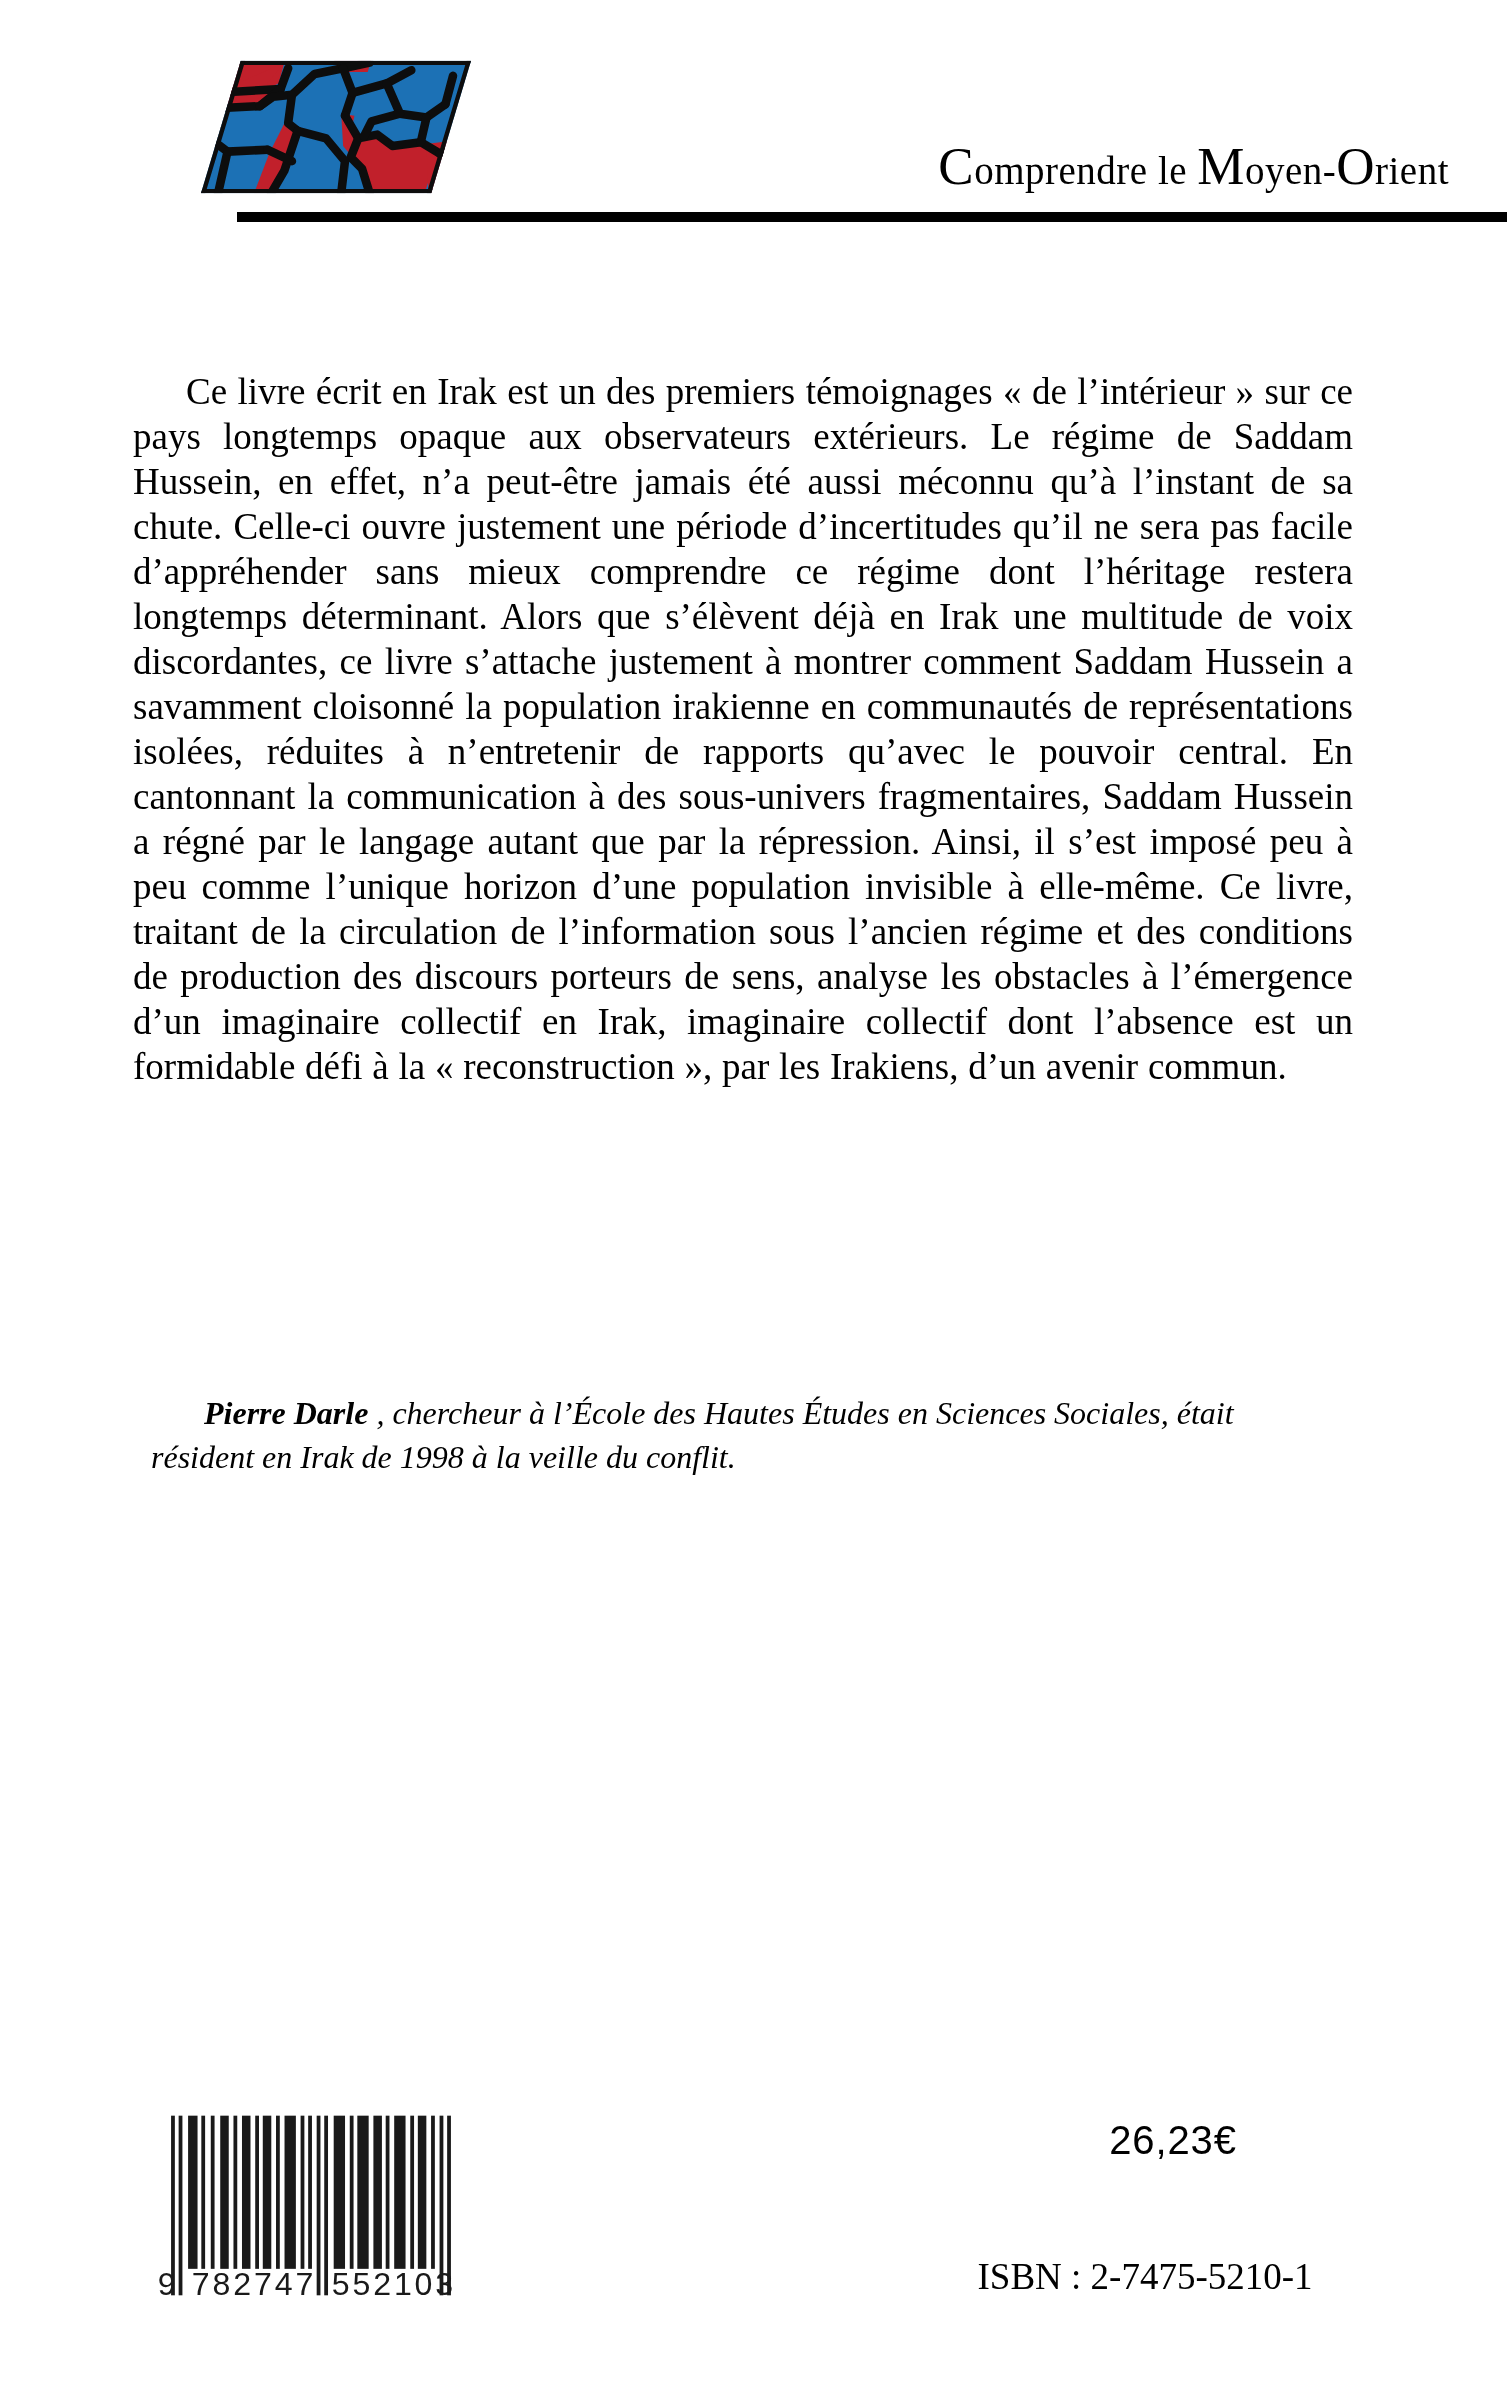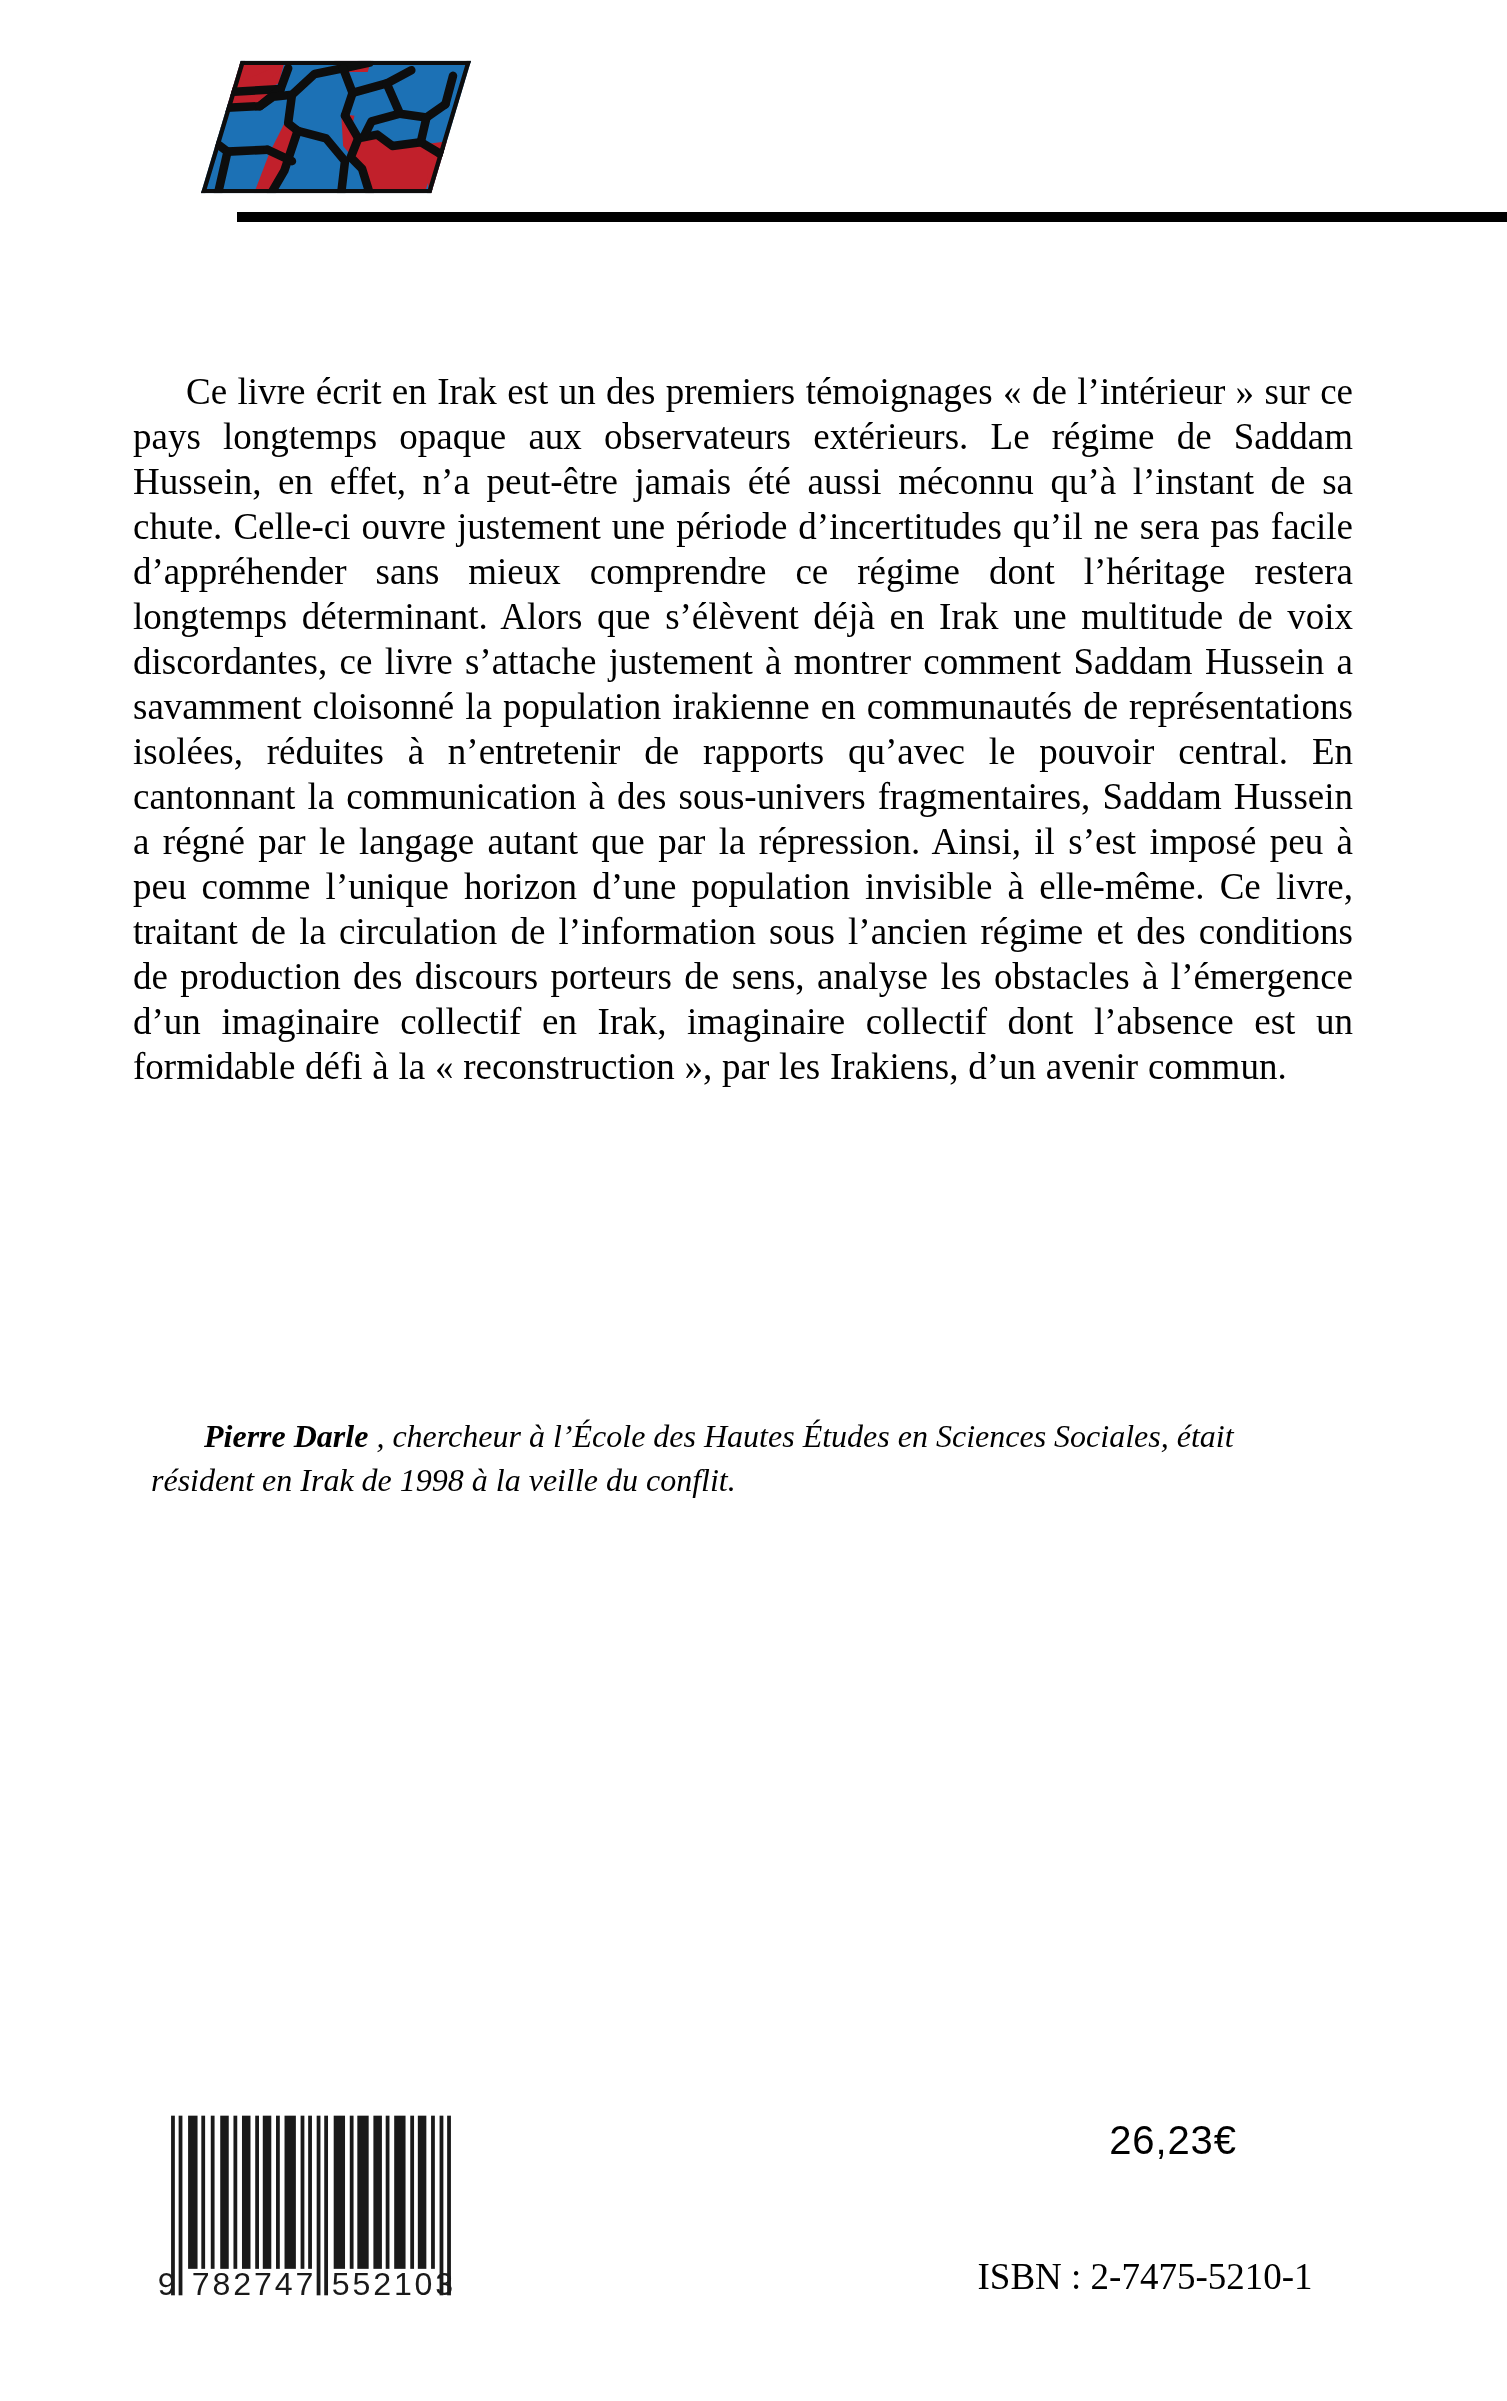--- a/index.html
+++ b/index.html
@@ -87,21 +87,20 @@
   .bio {
     position: absolute;
     left: 151px;
     top: 1391px;
     width: 1183px;
     font-family: "Liberation Serif", serif;
     font-style: italic;
     font-size: 32px;
     line-height: 44px;
     text-indent: 53px;
-    margin-top: 23px;
   }
   .bio .author-name {
     font-weight: bold;
     font-style: italic;
   }
 
   
   .barcode-block {
     position: absolute;
     left: 150px;
@@ -187,20 +186,21 @@
           <path d="M238,66 L232,92"></path>
           <path d="M258,52 L266,22"></path>
           <path d="M210,62 L180,70 L172,86"></path>
           <path d="M102,80 L132,88 L152,112 L148,146"></path>
           <path d="M70,100 L96,112"></path>
         </g>
       </g>
     </svg>
   </div>
 
+  <div class="collection-title"><span class="cap">C</span><span>omprendre le </span><span class="cap">M</span><span>oyen-</span><span class="cap">O</span><span>rient</span></div>
 
   <div class="header-rule"></div>
 
 </div>
 
 <div class="blurb">Ce livre écrit en Irak est un des premiers témoignages « de l’intérieur » sur ce pays longtemps opaque aux observateurs extérieurs. Le régime de Saddam Hussein, en effet, n’a peut-être jamais été aussi méconnu qu’à l’instant de sa chute. Celle-ci ouvre justement une période d’incertitudes qu’il ne sera pas facile d’appréhender sans mieux comprendre ce régime dont l’héritage restera longtemps déterminant. Alors que s’élèvent déjà en Irak une multitude de voix discordantes, ce livre s’attache justement à montrer comment Saddam Hussein a savamment cloisonné la population irakienne en communautés de représentations isolées, réduites à n’entretenir de rapports qu’avec le pouvoir central. En cantonnant la communication à des sous-univers fragmentaires, Saddam Hussein a régné par le langage autant que par la répression. Ainsi, il s’est imposé peu à peu comme l’unique horizon d’une population invisible à elle-même. Ce livre, traitant de la circulation de l’information sous l’ancien régime et des conditions de production des discours porteurs de sens, analyse les obstacles à l’émergence d’un imaginaire collectif en Irak, imaginaire collectif dont l’absence est un formidable défi à la « reconstruction », par les Irakiens, d’un avenir commun.</div>
 
 <div class="bio"><span class="author-name">Pierre Darle</span><span> , chercheur à l’École des Hautes Études en Sciences Sociales, était résident en Irak de 1998 à la veille du conflit.</span></div>
 
 <div class="barcode-block">

